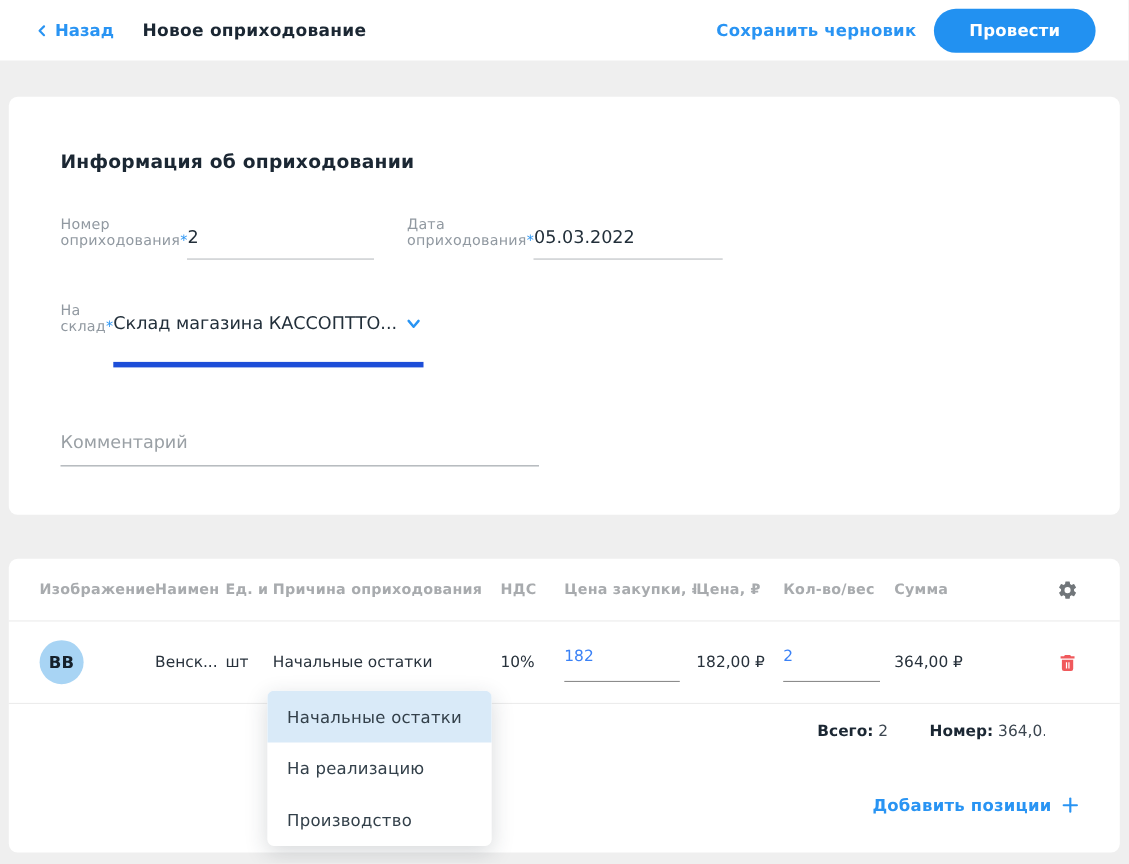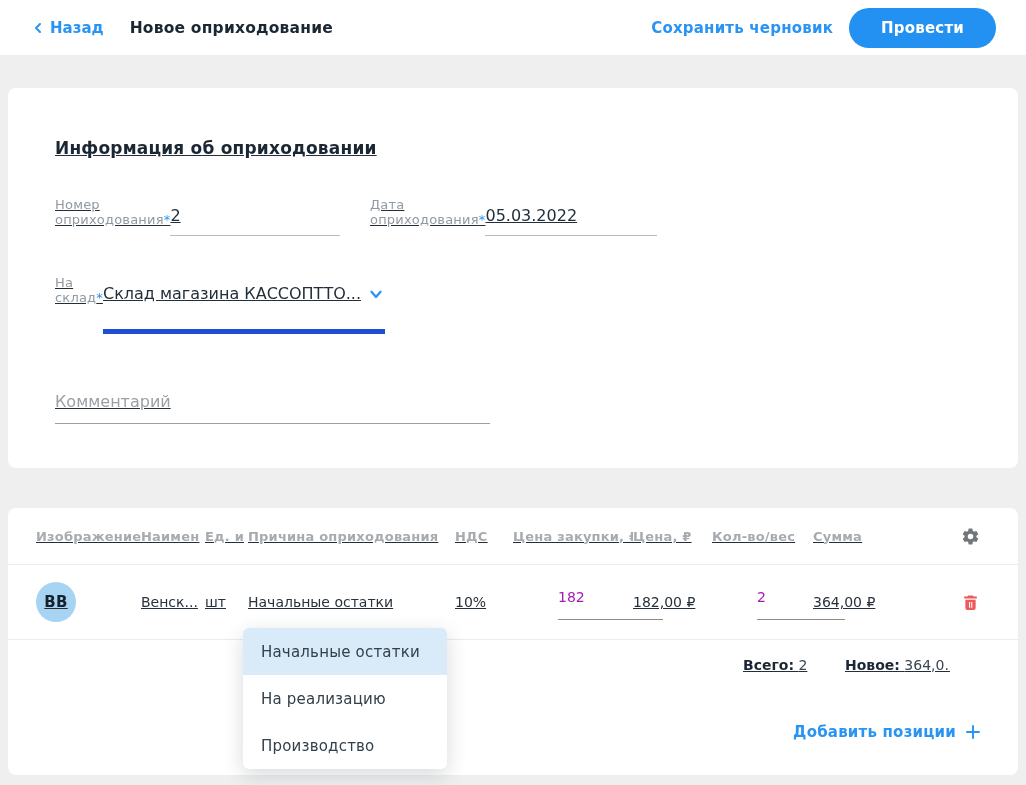--- a/index.html
+++ b/index.html
@@ -35,21 +35,21 @@
   }
   .submit-btn {
     background: #2291f1; color: #ffffff; border: none; cursor: pointer;
     font-family: inherit; font-size: 15px; font-weight: bold;
     border-radius: 20px; padding: 11px 32px; letter-spacing: .2px;
   }
 
   
   .card {
     position: absolute; left: 8px; width: 1010px;
-    background: #ffffff; border-radius: 8px; text-decoration: underline;
+    background: #ffffff; border-radius: 8px;
   }
   .form-card { top: 88px; height: 380px; padding: 50px 47px 0 47px; }
   .table-card { top: 508px; height: 267px; }
 
   
   .form-heading { font-size: 17px; font-weight: bold; color: #1b2733; letter-spacing: .2px; }
   .form-row { display: flex; margin-top: 39px; }
   .field { display: flex; flex-direction: row; }
   .field-label { font-size: 13px; color: #9199a1; letter-spacing: .2px; }
   .req { color: #2994f3; }
@@ -92,22 +92,22 @@
   .c-actions { width: 40px; display: flex; justify-content: center; }
   .cell { white-space: nowrap; overflow: hidden; }
   .avatar {
     width: 40px; height: 40px; border-radius: 50%;
     background: #a8d4f4; color: #16212b;
     display: flex; align-items: center; justify-content: center;
     font-weight: bold; font-size: 15px; letter-spacing: .3px;
   }
   .cell-input {
     border: none; outline: none; background: transparent;
-    font-family: inherit; font-size: 14px; color: #a21caf;
-    border-bottom: 1px solid #8c8c8c; padding: 4px 0 14px 0; margin-left: 45px;
+    font-family: inherit; font-size: 14px; color: #3b82f6;
+    border-bottom: 1px solid #8c8c8c; padding: 4px 0 14px 0;
   }
   .inp-purchase { width: 105px; }
   .inp-qty { width: 88px; }
   .icon-btn { background: none; border: none; cursor: pointer; padding: 2px; display: flex; }
 
   .totals-row { height: 50px; font-size: 14px; color: #28323c; }
   .totals-label { font-weight: bold; color: #1b2733; }
   .totals-val { color: #3c4650; }
   .tot-qty { padding-left: 31px; }
   .tot-sum { padding-left: 32px; }
@@ -246,21 +246,21 @@
         <div class="c-unit"></div>
       <div class="c-reason"></div>
         <div class="c-vat"></div>
         <div class="c-purchase"></div>
         <div class="c-price"></div>
       <div class="cell c-qty tot-qty">
         <span class="totals-label">Всего:</span>
         <span class="totals-val">2</span>
       </div>
       <div class="cell c-sum tot-sum">
-        <span class="totals-label">Новое:</span>
+        <span class="totals-label">Номер:</span>
         <span class="totals-val">364,0...</span>
       </div>
       <div class="c-actions"></div>
     </div>
 
     <div class="add-row">
       <span class="add-label">Добавить позиции</span>
       <span style="display:flex;">
         <svg width="18" height="18" viewBox="0 0 24 24" fill="none">
             <line x1="12" y1="4" x2="12" y2="20" stroke="#2994f3" stroke-width="2.6" stroke-linecap="round"></line>

